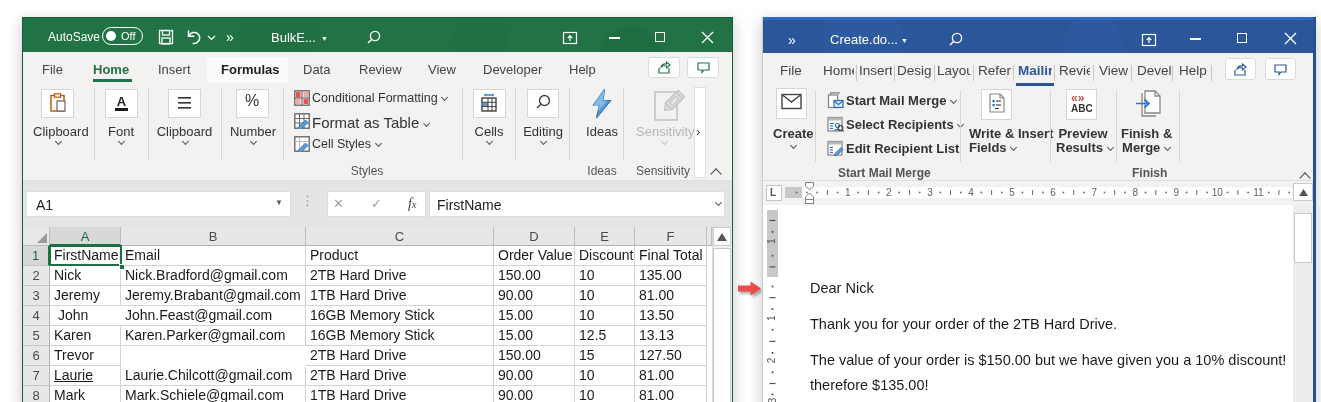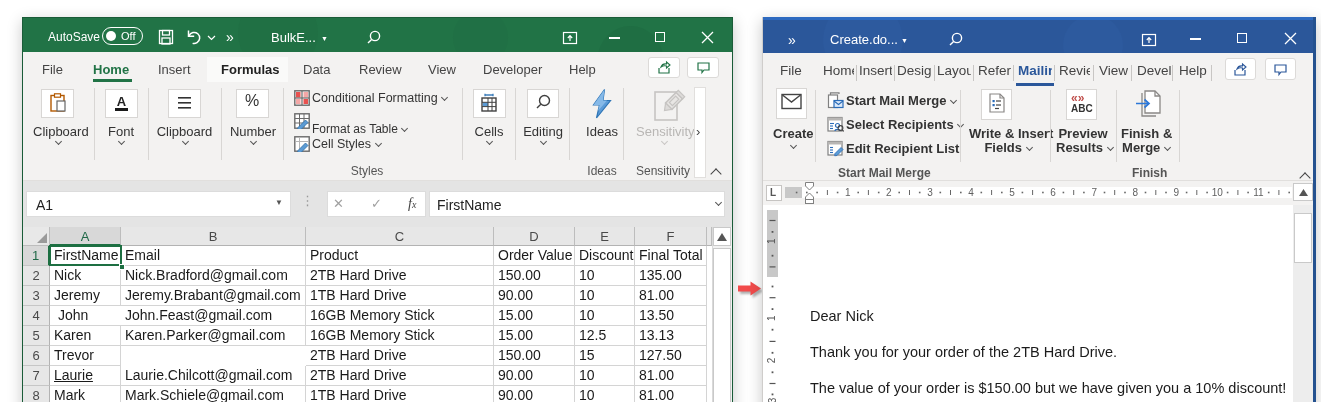--- a/index.html
+++ b/index.html
@@ -49,21 +49,21 @@
   border-top:3px solid #2e6ac0; overflow:hidden; }
 #wd-title .circ { position:absolute; border-radius:50%; background:#2d5a9e; }
 #wd-tabs { left:0; top:36px; width:100%; height:35px; background:#f3f2f1; }
 .wtab { position:absolute; top:10px; font-size:13.5px; color:#444; white-space:nowrap; }
 .wtsep { position:absolute; top:12px; width:1px; height:16px; background:#c8c6c4; }
 #wd-ribbon { left:0; top:71px; width:100%; height:93px; background:#f3f2f1;
   border-bottom:1px solid #e1dfdd; }
 .wrow { position:absolute; font-size:13px; color:#333; white-space:nowrap;font-weight:bold; }
 #wd-ruler { left:0; top:164px; width:100%; height:24px; background:#f3f2f1; }
 #wd-doc { left:0; top:188px; width:100%; height:212px; background:#fff; }
-.dtext { position:absolute; left:47px; font-size:14.5px; color:#1c1c1c; white-space:nowrap;margin-top:28px; }
+.dtext { position:absolute; left:47px; font-size:14.5px; color:#1c1c1c; white-space:nowrap; }
 </style>
 </head>
 <body>
 <div id="stage">
 
   <div id="xl" class="abs">
     <div id="xl-title" class="abs">
       <div class="circ" style="left:215px; top:-25px; width:80px; height:80px; background:#207044;"></div>
       <div class="circ" style="left:430px; top:-8px; width:55px; height:55px; background:#207045;"></div>
       <div class="circ" style="left:575px; top:8px; width:65px; height:65px; background:#1f6e43;"></div>
@@ -179,21 +179,21 @@
       </svg>
       <span class="abs" style="left:289px; top:5px; font-size:12.5px; color:#333;">Conditional Formatting <i class="chv"></i></span>
       <svg class="abs" style="left:271px; top:27px;" width="16" height="16" viewBox="0 0 16 16">
         <rect x="0.8" y="0.8" width="14.4" height="14.4" fill="#fff" stroke="#6a6a6a" stroke-width="1.4"></rect>
         <line x1="1" y1="5.5" x2="15" y2="5.5" stroke="#6a6a6a" stroke-width="1"></line>
         <line x1="1" y1="10" x2="15" y2="10" stroke="#6a6a6a" stroke-width="1"></line>
         <line x1="5.5" y1="1" x2="5.5" y2="15" stroke="#6a6a6a" stroke-width="1"></line>
         <line x1="10" y1="1" x2="10" y2="15" stroke="#6a6a6a" stroke-width="1"></line>
         <path d="M4 14.5 L11.5 7 L14 9.5 L6.5 17 L3.5 17.5 Z" fill="#5b9bd5" stroke="#2e6da3" stroke-width="0.8"></path>
       </svg>
-      <span class="abs" style="left:289px; top:36px; font-size:12px; color:#333;">Format as Table <i class="chv"></i></span>
+      <span class="abs" style="left:289px; top:28px; font-size:15px; color:#333;">Format as Table <i class="chv"></i></span>
       <svg class="abs" style="left:271px; top:50px;" width="16" height="16" viewBox="0 0 16 16">
         <rect x="0.8" y="0.8" width="14.4" height="14.4" fill="#fff" stroke="#6a6a6a" stroke-width="1.4"></rect>
         <line x1="1" y1="5.5" x2="15" y2="5.5" stroke="#b5b5b5" stroke-width="1"></line>
         <line x1="5.5" y1="1" x2="5.5" y2="15" stroke="#b5b5b5" stroke-width="1"></line>
         <path d="M4 14.5 L11.5 7 L14 9.5 L6.5 17 L3.5 17.5 Z" fill="#5b9bd5" stroke="#2e6da3" stroke-width="0.8"></path>
       </svg>
       <span class="abs" style="left:289px; top:51px; font-size:12.5px; color:#333;">Cell Styles <i class="chv"></i></span>
       <span class="glab" style="left:284px; width:120px;">Styles</span>
       <div class="rsep" style="left:439px;"></div>
 
@@ -465,21 +465,21 @@
       <svg class="abs" style="left:226px; top:5px;" width="16" height="20" viewBox="0 0 16 20">
         <path d="M1 1 L11 1 L15 5 L15 19 L1 19 Z" fill="#fff" stroke="#8a8886" stroke-width="1.2"></path>
         <path d="M11 1 L11 5 L15 5" fill="none" stroke="#8a8886" stroke-width="1.2"></path>
         <rect x="3.5" y="7" width="2.2" height="2.2" fill="#2b6cb8"></rect>
         <line x1="7" y1="8" x2="12" y2="8" stroke="#444" stroke-width="1.2"></line>
         <rect x="3.5" y="11" width="2.2" height="2.2" fill="#2b6cb8"></rect>
         <line x1="7" y1="12" x2="12" y2="12" stroke="#444" stroke-width="1.2"></line>
         <line x1="6" y1="15.5" x2="10" y2="15.5" stroke="#444" stroke-width="1.2"></line>
       </svg>
       <span class="wrow" style="left:206px; top:38px; width:78px; text-align:center;">Write &amp; Insert</span>
-      <span class="wrow" style="left:206px; top:52px; width:78px; text-align:center;">Fields <span style="font-size:11px; color:#555;"><i class="chv"></i></span></span>
+      <span class="wrow" style="left:206px; top:52px; width:78px; text-align:left;">Fields <span style="font-size:11px; color:#555;"><i class="chv"></i></span></span>
       <div class="rsep" style="left:287px;"></div>
 
       <div class="abs" style="left:303px; top:1px; width:31px; height:31px; background:#fff; border:1px solid #d8d6d4;"></div>
       <span class="abs" style="left:308px; top:3px; font-size:12px; color:#c0504d; font-weight:700;">«»</span>
       <span class="abs" style="left:308px; top:15px; font-size:10px; color:#333; font-weight:700;">ABC</span>
       <span class="wrow" style="left:295px; top:38px; width:50px; text-align:center;">Preview</span>
       <span class="wrow" style="left:293px; top:52px; width:54px; text-align:center;">Results <span style="font-size:11px; color:#555;"><i class="chv"></i></span></span>
       <div class="rsep" style="left:353px;"></div>
 
       <svg class="abs" style="left:371px; top:2px;" width="30" height="32" viewBox="0 0 30 32">

